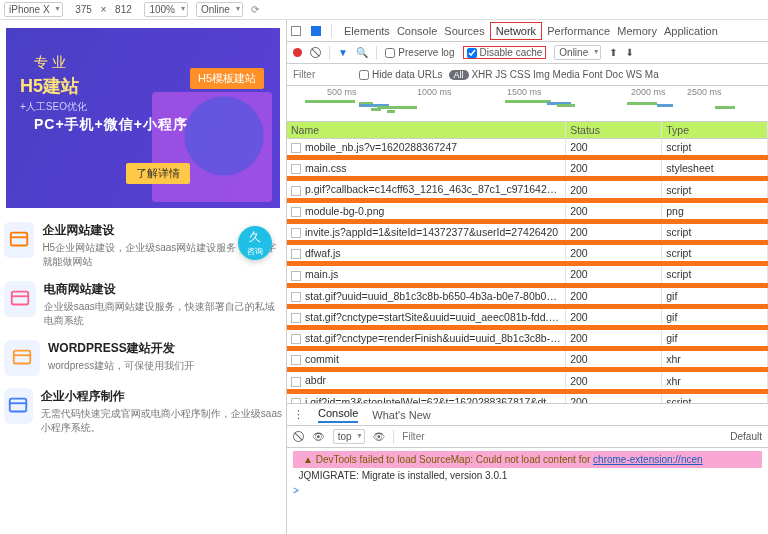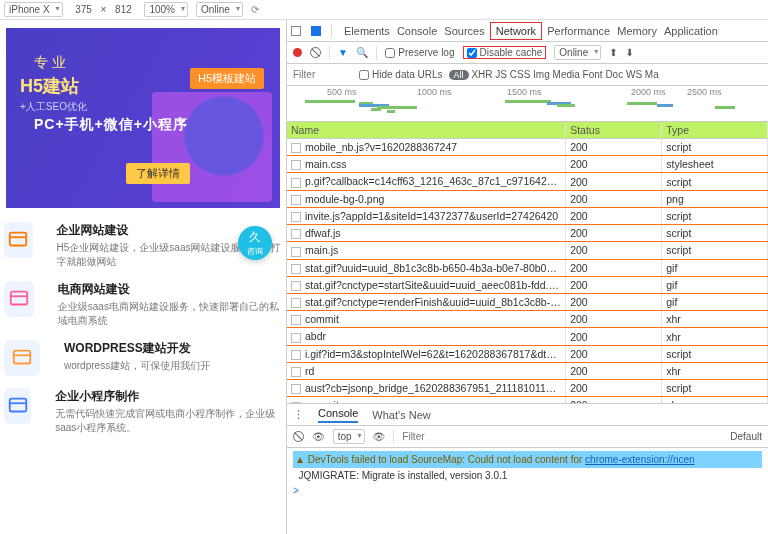--- a/index.html
+++ b/index.html
@@ -20,21 +20,21 @@
 .logo-t2{font-size:7px;color:#888;letter-spacing:1px}
 .banner{background:linear-gradient(120deg,#4a3fc4,#5b3fd6);height:180px;position:relative;color:#fff;overflow:hidden}
 .banner .tag{position:absolute;right:16px;top:40px;background:#ff9028;font-size:11px;padding:3px 8px;border-radius:2px}
 .banner .h1{position:absolute;left:28px;top:26px;font-size:14px;color:#ffe37a}
 .banner .h2{position:absolute;left:14px;top:46px;font-size:18px;color:#ffe37a;font-weight:bold}
 .banner .h3{position:absolute;left:14px;top:72px;font-size:10px;color:#cfd3ff}
 .banner .h4{position:absolute;left:28px;top:88px;font-size:14px;font-weight:bold;letter-spacing:1px}
 .banner .cta{position:absolute;left:120px;bottom:24px;background:#ffc846;color:#333;font-size:11px;padding:3px 10px;border-radius:2px}
 .banner .deco{position:absolute;right:8px;bottom:6px;width:120px;height:110px;background:radial-gradient(circle at 60% 40%,#7264e8 0 40%,transparent 41%),linear-gradient(#c75af0,#c75af0);border-radius:4px;opacity:.6}
 .float-btn{position:absolute;right:14px;top:206px;width:34px;height:34px;border-radius:50%;background:#1fbfe6;color:#fff;display:flex;flex-direction:column;align-items:center;justify-content:center;font-size:8px;box-shadow:0 2px 6px rgba(0,0,0,.2)}
-.svc{display:flex;gap:24px;padding:6px 4px}
+.svc{display:flex;gap:8px;padding:6px 4px}
 .svc-ico{width:36px;height:36px;border-radius:6px;background:#eef4ff;display:flex;align-items:center;justify-content:center}
 .svc-ico svg{width:22px;height:22px}
 .svc-txt h4{font-size:12px;color:#222;margin-bottom:2px}
 .svc-txt p{font-size:10px;color:#777;line-height:1.4}
 .devtools{flex:1;display:flex;flex-direction:column;overflow:hidden}
 .dt-tabs{height:22px;border-bottom:1px solid #ccc;display:flex;align-items:center;padding:0 4px;gap:10px;font-size:11px;color:#555}
 .dt-tabs .tab{padding:3px 2px;cursor:pointer}
 .dt-tabs .active{border:1px solid #d33;color:#333;padding:2px 5px}
 .dt-sq{width:10px;height:10px;border:1px solid #888}
 .dt-controls{height:22px;border-bottom:1px solid #ccc;display:flex;align-items:center;padding:0 6px;gap:8px;font-size:10px;color:#555}
@@ -47,35 +47,35 @@
 .dt-filter{height:22px;border-bottom:1px solid #ccc;display:flex;align-items:center;padding:0 6px;gap:6px;font-size:10px;color:#555}
 .dt-filter input[type=text]{border:none;outline:none;font-size:10px;width:60px;color:#888}
 .pill{background:#6a6f75;color:#fff;border-radius:7px;padding:0 5px;font-size:9px}
 .ft{color:#555;cursor:pointer}
 .waterfall{height:36px;border-bottom:1px solid #ccc;position:relative;background:#fff;overflow:hidden}
 .wf-tick{position:absolute;top:1px;font-size:9px;color:#888}
 .wf-bar{position:absolute;height:3px;background:#7cc36a}
 .wf-bar.b{background:#5a9fd4}
 .net-grid{flex:0 0 282px;overflow:auto;border-bottom:1px solid #ccc}
 table{width:100%;border-collapse:collapse;font-size:10.5px;table-layout:fixed}
-th,td{border-right:1px solid #e3e3e3;border-bottom:1px solid #f97316;padding:2px 4px;text-align:left;white-space:nowrap;overflow:hidden;text-overflow:ellipsis;color:#333}
+th,td{border-right:1px solid #e3e3e3;border-bottom:5px solid #f97316;padding:2px 4px;text-align:left;white-space:nowrap;overflow:hidden;text-overflow:ellipsis;color:#333}
 th{position:sticky;top:0;background:#bef264;font-weight:normal;color:#555;border-bottom:1px solid #ccc}
 th:nth-child(1),td:nth-child(1){width:58%}
 th:nth-child(2),td:nth-child(2){width:20%}
 th:nth-child(3),td:nth-child(3){width:22%}
 .fico{display:inline-block;width:10px;height:10px;border:1px solid #bbb;margin-right:4px;vertical-align:middle;background:#fff}
 .summary{height:18px;border-bottom:1px solid #ccc;display:flex;align-items:center;font-size:10px;color:#555;padding:0 6px;gap:6px}
 .summary .dcl{color:#c23}
 .ss{width:1px;height:12px;background:#ddd}
 .drawer-tabs{height:22px;border-bottom:1px solid #ccc;display:flex;align-items:center;gap:14px;padding:0 6px;font-size:11px;color:#555}
 .drawer-tabs .act{border-bottom:2px solid #2a7dd4;color:#222;padding-bottom:2px}
 .drawer-ctl{height:22px;border-bottom:1px solid #ccc;display:flex;align-items:center;gap:8px;padding:0 6px;font-size:10px;color:#555}
 .drawer-ctl .r{margin-left:auto;color:#555}
 .console-body{padding:3px 6px;font-family:Menlo,Consolas,monospace;font-size:10px;line-height:1.5}
-.warn{color:#7a5b00;background:#7dd3fc;padding:1px 2px}
+.warn{color:#7a5b00;background:#f9a8d4;padding:1px 10px}
 .console-body a{color:#1a5fbf;text-decoration:underline}
 .prompt{color:#2a7dd4}
 </style>
 </head>
 <body>
 
 <div class="toolbar">
   <span class="tb-sel">iPhone X</span>
   <span class="tb-dim">
     <span class="tb-num">375</span>×

